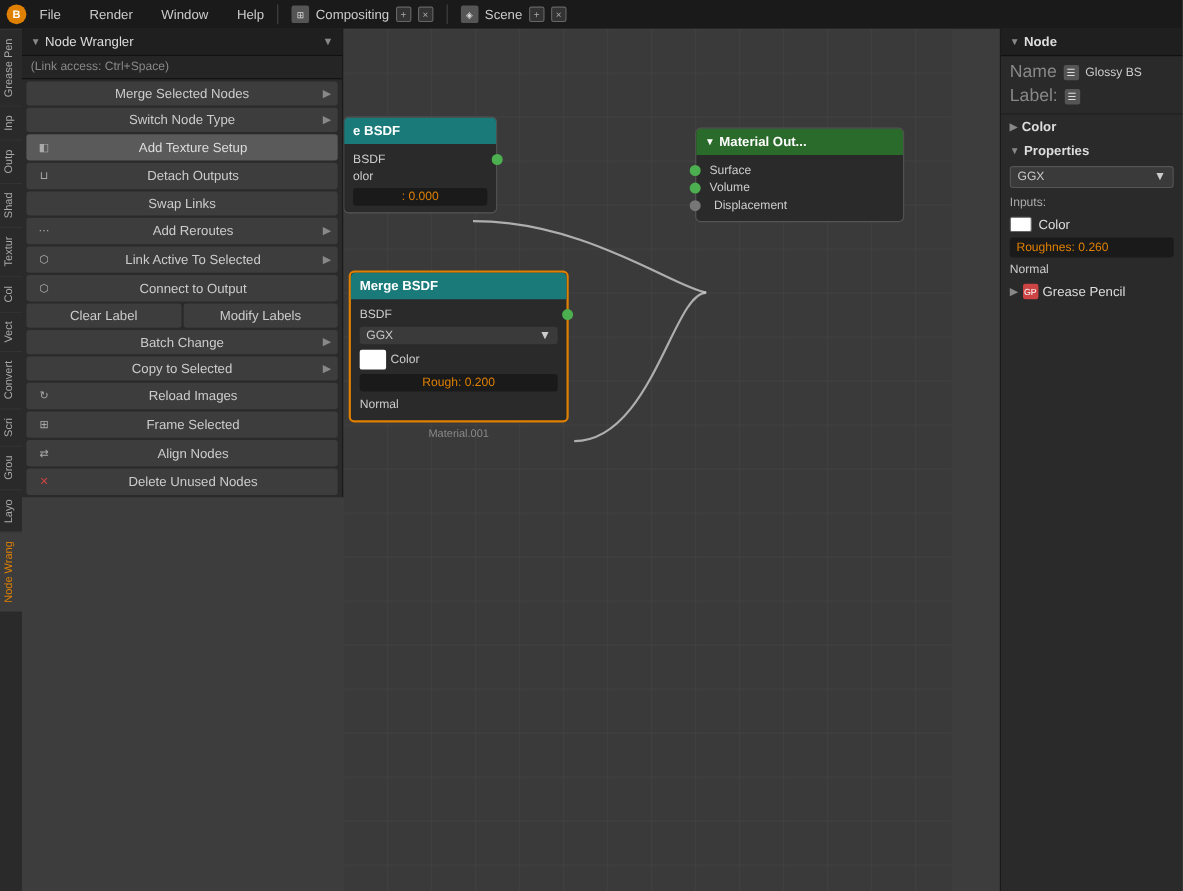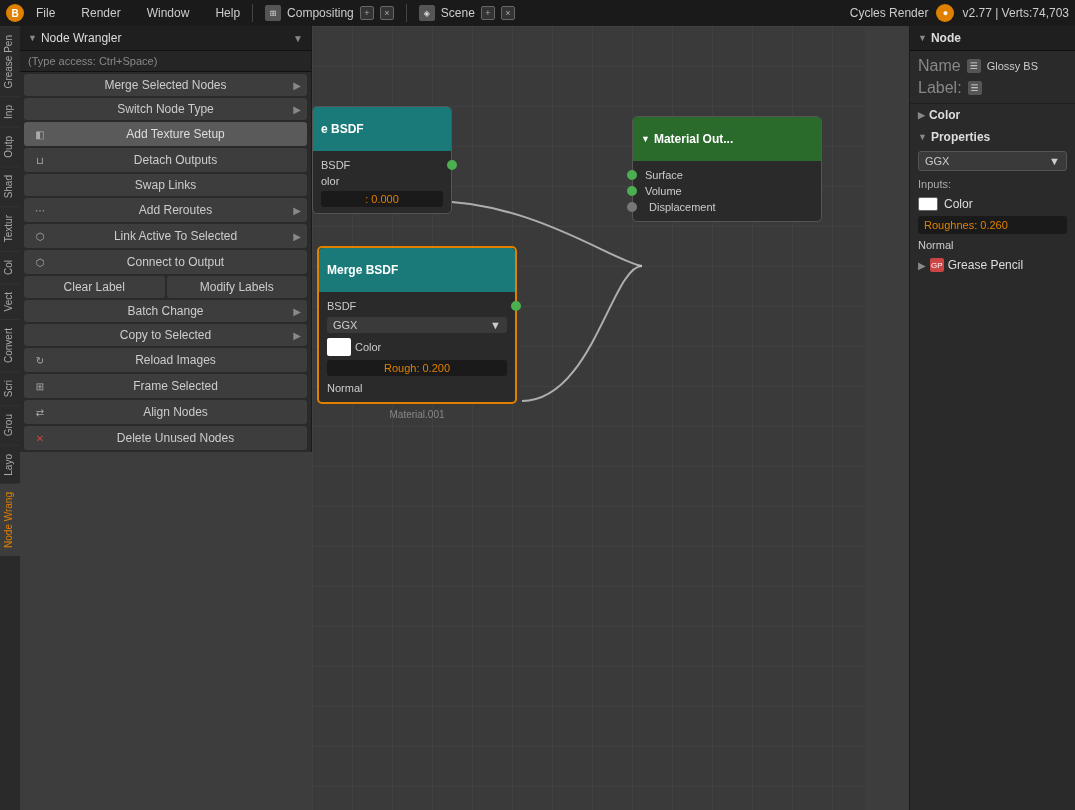--- a/index.html
+++ b/index.html
@@ -208,21 +208,21 @@
     
     .node {
       position: absolute;
       background: #2a2a2a;
       border-radius: 5px;
       border: 1px solid #555;
       min-width: 140px;
       overflow: visible;
     }
     .node-header {
-      padding: 15px 8px;
+      padding: 5px 8px;
       border-radius: 4px 4px 0 0;
       font-size: 12px;
       font-weight: bold;
       color: #fff;
       display: flex; align-items: center; gap: 4px;
     }
     .node-header .collapse-arrow {
       font-size: 9px;
     }
     .node-body {
@@ -433,25 +433,20 @@
     <span class="area-title">Compositing</span>
     <span class="area-btn">+</span>
     <span class="area-btn">×</span>
   </div>
   <div class="top-bar-sep"></div>
   <div class="top-bar-area">
     <span class="area-icon">◈</span>
     <span class="area-title">Scene</span>
     <span class="area-btn">+</span>
     <span class="area-btn">×</span>
-  </div>
-  <div class="top-bar-right">
-    <span>Cycles Render</span>
-    <span class="blender-logo">●</span>
-    <span>v2.77 | Verts:74,703</span>
   </div>
 </div>
 
 <div class="left-tabs">
   <div class="left-tab">Grease Pen</div>
   <div class="left-tab">Inp</div>
   <div class="left-tab">Outp</div>
   <div class="left-tab">Shad</div>
   <div class="left-tab">Textur</div>
   <div class="left-tab">Col</div>
@@ -461,21 +456,21 @@
   <div class="left-tab">Grou</div>
   <div class="left-tab">Layo</div>
   <div class="left-tab active">Node Wrang</div>
 </div>
 
 <div class="nw-panel">
   <div class="nw-header">
     <span class="nw-title">Node Wrangler</span>
     <span class="nw-collapse">▼</span>
   </div>
-  <div class="nw-subtitle">(Type access: Ctrl+Space)</div>
+  <div class="nw-subtitle">(Link access: Ctrl+Space)</div>
 
   <div class="nw-btn">
     <span class="btn-label">Merge Selected Nodes</span>
     <span class="btn-arrow">▶</span>
   </div>
 
   <div class="nw-btn">
     <span class="btn-label">Switch Node Type</span>
     <span class="btn-arrow">▶</span>
   </div>

